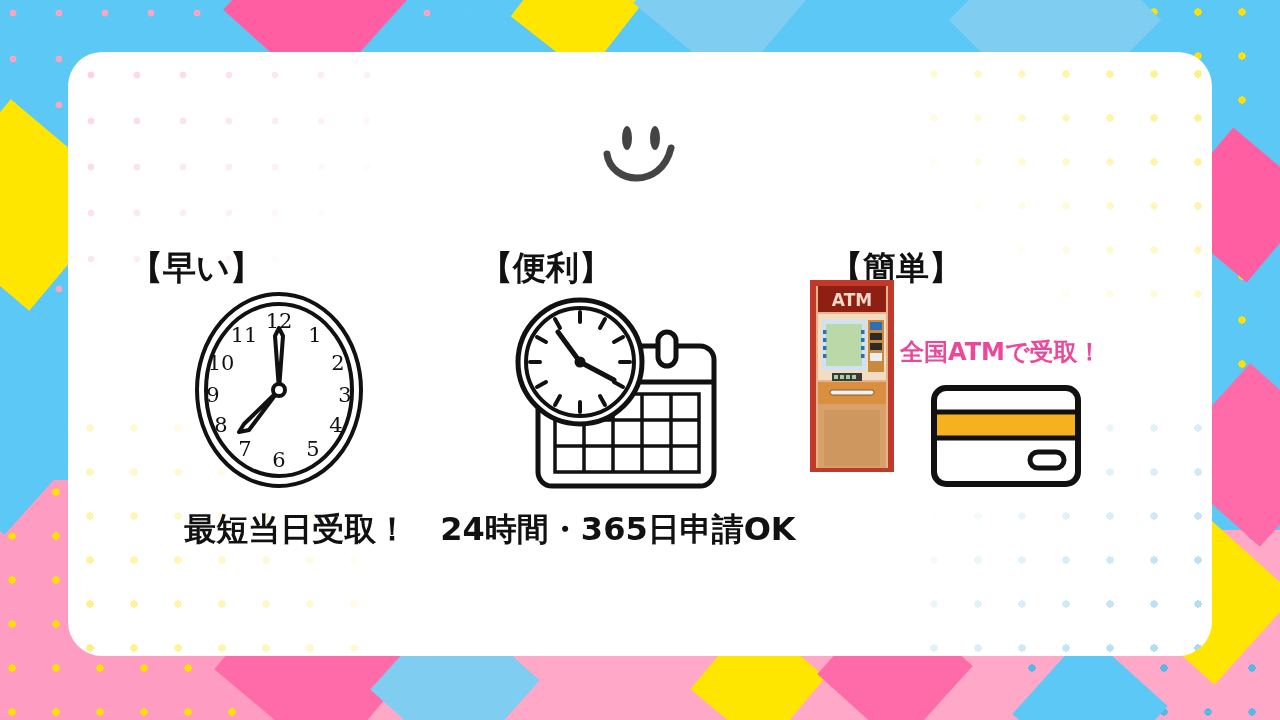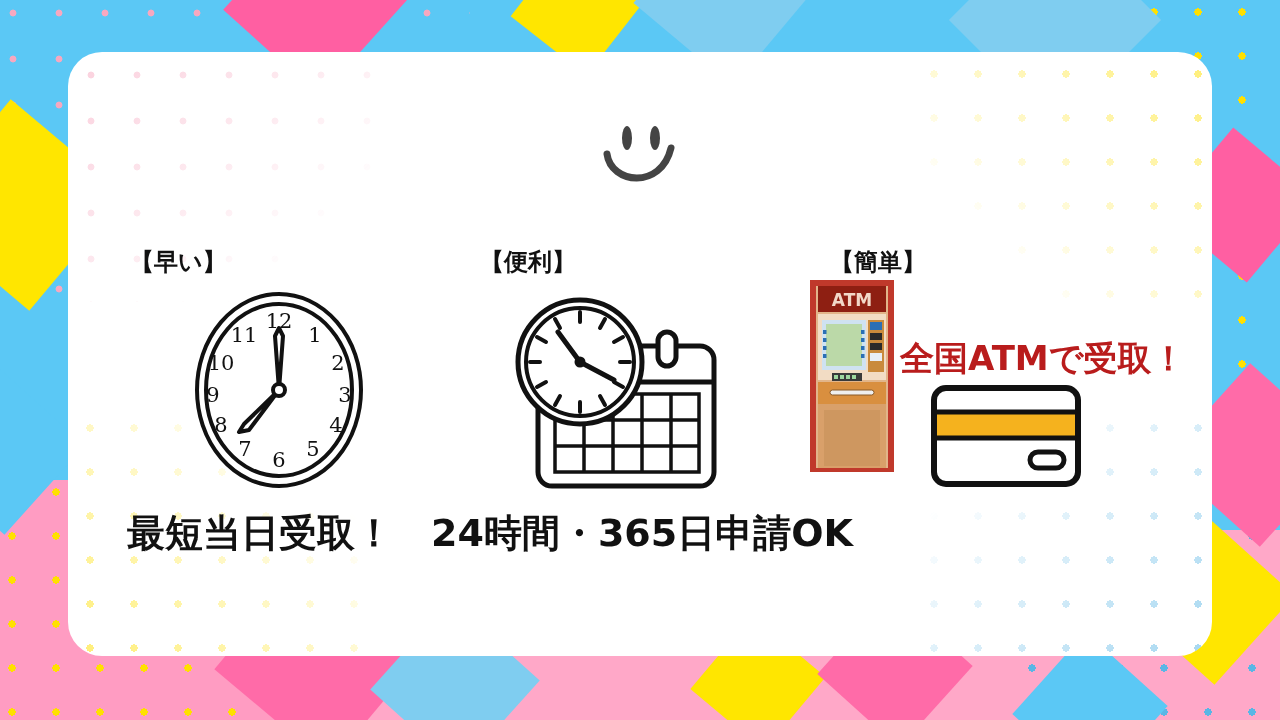--- a/index.html
+++ b/index.html
@@ -57,42 +57,42 @@
     letter-spacing:-1px;
     color:#111111;
     white-space:nowrap;
   }
   .title .smiley{display:inline-block;vertical-align:-6px;margin-left:4px;}
 
   .cols{position:absolute;left:0;right:0;top:246px;height:260px;}
   .col-label{
     position:absolute;
     font-family:"DejaVu Sans","Liberation Sans",sans-serif;
-    font-weight:700;font-size:24px;color:#111;white-space:nowrap;
+    font-weight:700;font-size:33px;color:#111;white-space:nowrap;
   }
   .lbl-1{left:130px;top:0;}
   .lbl-2{left:480px;top:0;}
   .lbl-3{left:830px;top:0;}
 
   .icon-clock{position:absolute;left:192px;top:44px;}
   .icon-cal{position:absolute;left:510px;top:48px;}
   .icon-atm{position:absolute;left:806px;top:32px;}
   .icon-card{position:absolute;left:930px;top:138px;}
 
   .atm-text{
     position:absolute;left:900px;top:90px;
     font-family:"DejaVu Sans","Liberation Sans",sans-serif;
-    font-weight:700;font-size:34px;color:#b91c1c;white-space:nowrap;
+    font-weight:700;font-size:24px;color:#ec4899;white-space:nowrap;
   }
 
   .bottom-text{
     position:absolute;left:0;right:0;top:508px;
     text-align:center;
     font-family:"DejaVu Sans","Liberation Sans",sans-serif;
-    font-weight:700;font-size:38px;color:#111;white-space:nowrap;
+    font-weight:700;font-size:32px;color:#111;white-space:nowrap;
     letter-spacing:0px;
     padding-right:300px;
     box-sizing:border-box;
   }
 </style>
 </head>
 <body>
 
 <div id="stage">
 

